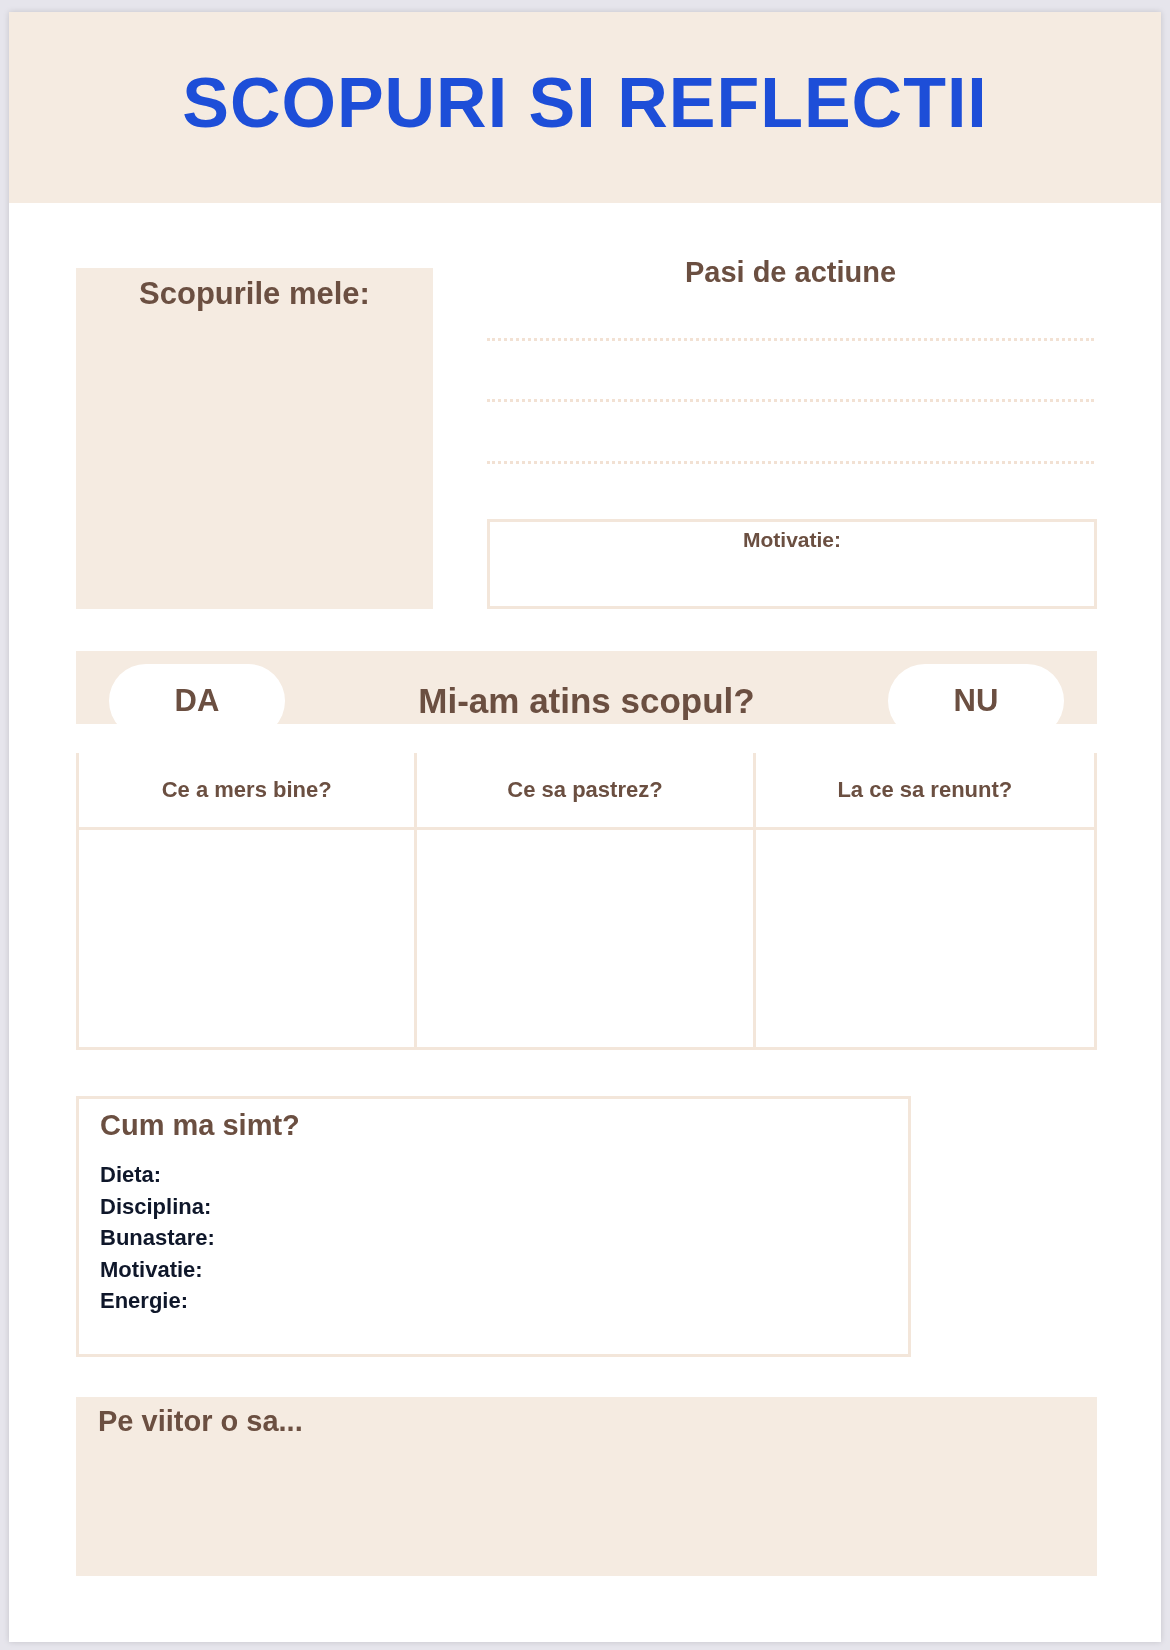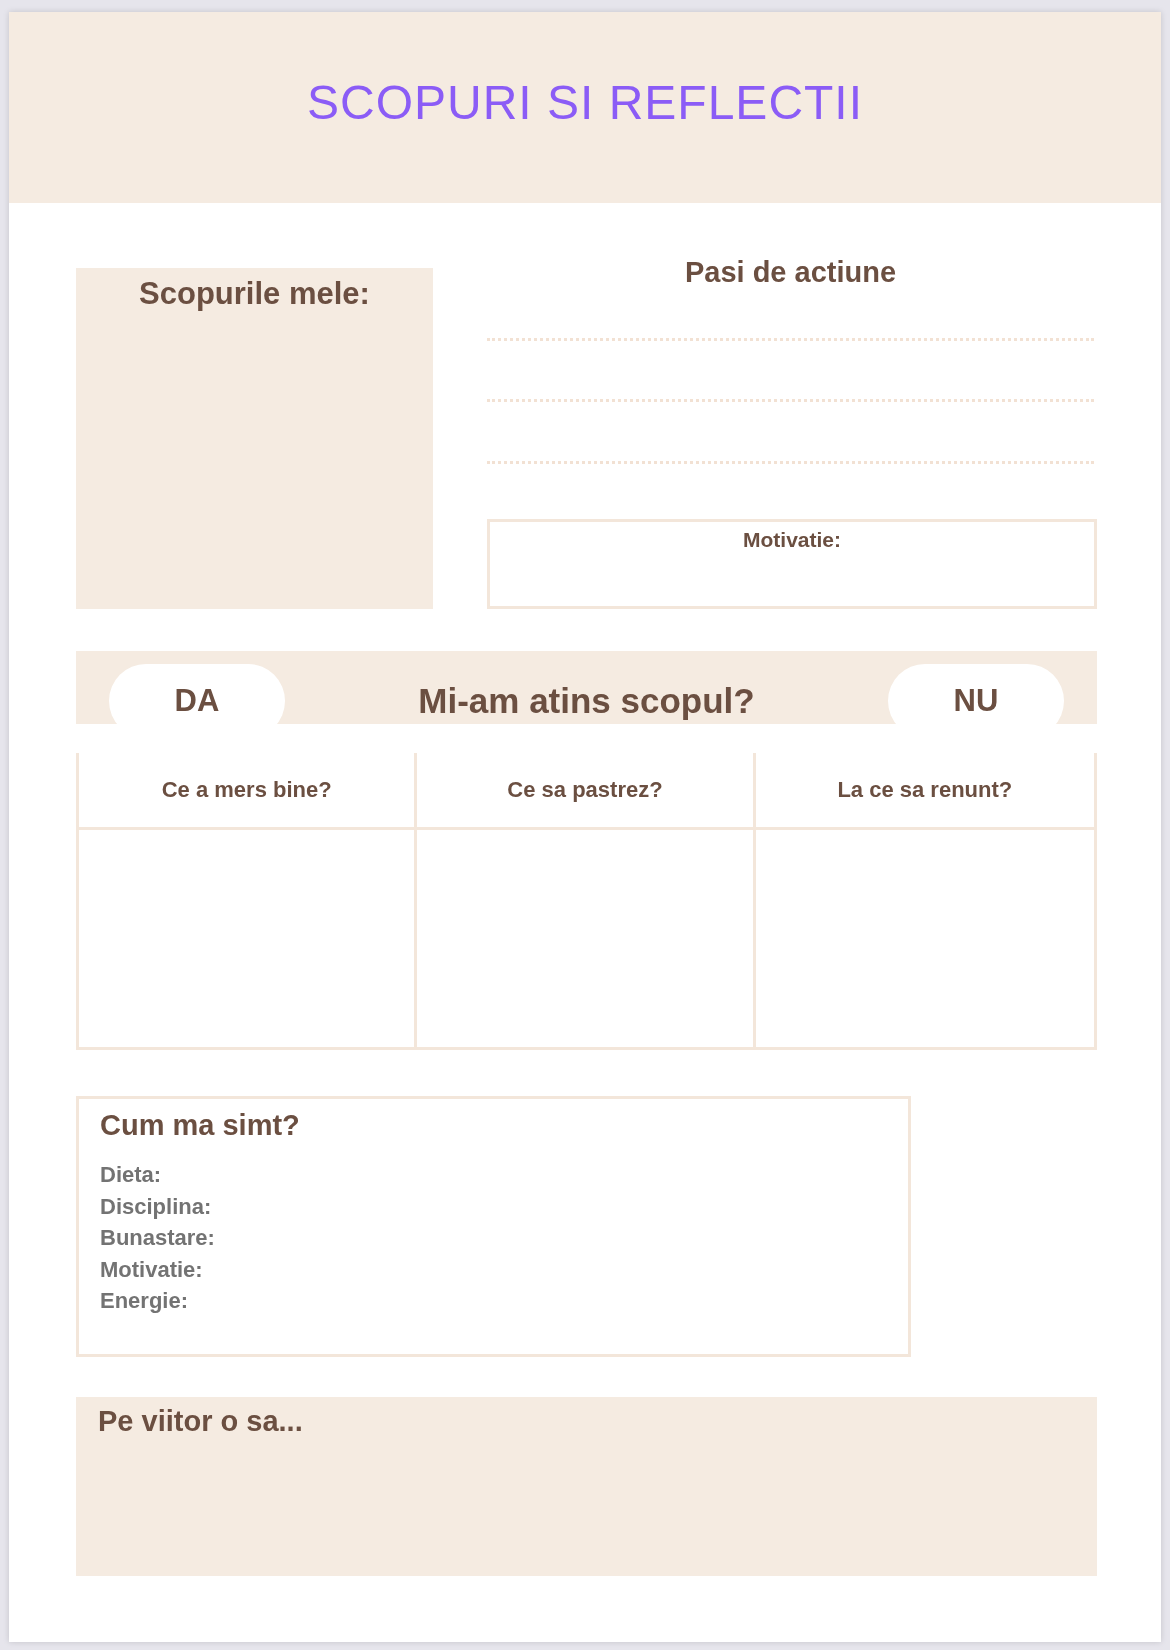--- a/index.html
+++ b/index.html
@@ -17,23 +17,23 @@
       background: #ffffff;
       box-shadow: 0 0 6px rgba(0,0,0,0.15);
     }
     .header {
       position: absolute; left: 0; top: 0;
       width: 1152px; height: 191px;
       background: #f5ebe1;
       display: flex; align-items: center; justify-content: center;
     }
     .title {
-      font-size: 48px; font-weight: 400;
+      font-size: 70px; font-weight: 700;
       letter-spacing: 1px;
-      color: #8b5cf6;
+      color: #1d4ed8;
       margin-top: -10px;
     }
     .goals-box {
       position: absolute; left: 67px; top: 256px;
       width: 357px; height: 341px;
       background: #f5ebe1;
       text-align: center;
     }
     .goals-box .label {
       font-size: 31px; font-weight: 700;
@@ -104,21 +104,21 @@
       width: 835px; height: 261px;
       border: 3px solid #f3e6da;
       padding: 10px 0 0 21px;
     }
     .feel-box .label {
       font-size: 29px; font-weight: 700;
       margin-bottom: 17px;
     }
     .feel-item {
       font-size: 22px; font-weight: 700;
-      color: #737373;
+      color: #0f172a;
       line-height: 31.5px;
     }
     .future-box {
       position: absolute; left: 67px; top: 1385px;
       width: 1021px; height: 179px;
       background: #f5ebe1;
       padding: 8px 0 0 22px;
     }
     .future-box .label {
       font-size: 29px; font-weight: 700;

